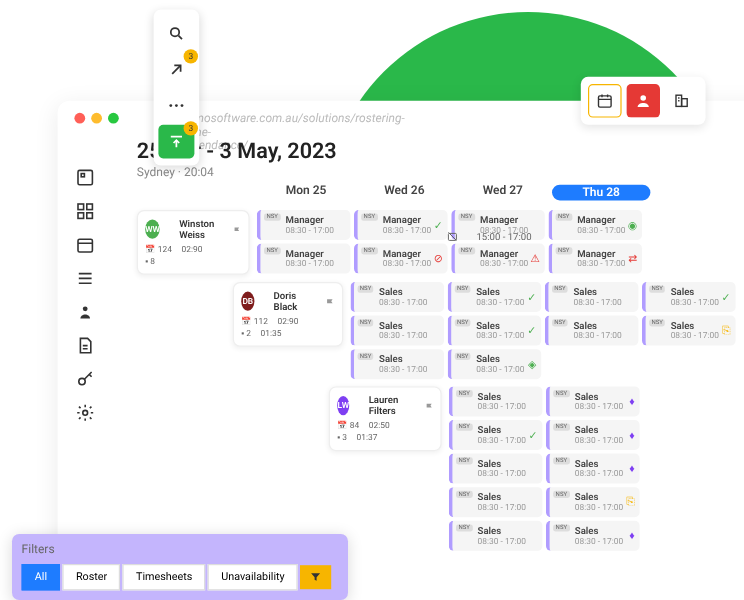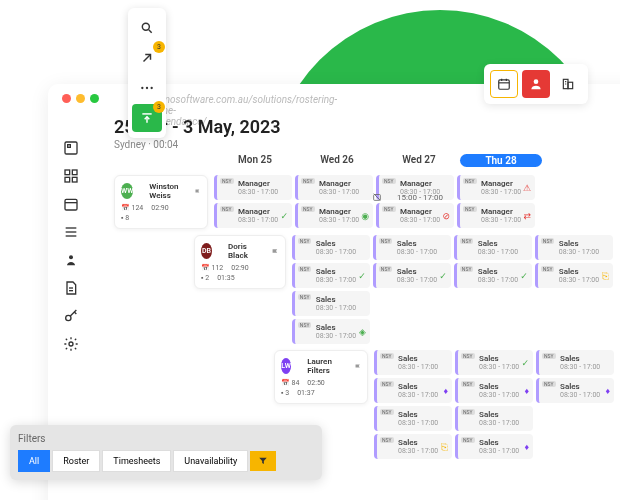--- a/index.html
+++ b/index.html
@@ -27,30 +27,30 @@
 .day-headers .dh{width:82px;text-align:center;font-size:10px;font-weight:600;color:#444}
 .day-headers .dh.active{background:#1e7cff;color:#fff;border-radius:10px;padding:1px 6px;display:inline-block}
 .emp-row{display:flex;margin-top:8px;align-items:flex-start}
 .emp-card{width:94px;background:#fff;border:1px solid #eee;border-radius:6px;padding:6px;box-shadow:0 1px 4px rgba(0,0,0,.06);font-size:8px}
 .emp-header{display:flex;align-items:center;gap:16px;margin-bottom:4px}
 .avatar{width:16px;height:16px;border-radius:50%;display:flex;align-items:center;justify-content:center;font-size:7px;color:#fff;font-weight:600}
 .emp-name{font-size:8px;font-weight:600;color:#333}
 .emp-stats{display:flex;gap:8px;font-size:7px;color:#666;margin-top:2px}
 .stat{display:flex;align-items:center;gap:2px}
 .shifts{display:flex;gap:3px;flex-wrap:wrap}
-.shift-col{display:flex;flex-direction:column;gap:3px}
+.shift-col{display:flex;flex-direction:row;gap:3px}
 .shift{width:78px;background:#f5f5f5;border-radius:4px;padding:4px 5px;font-size:7px;position:relative;border-left:3px solid #b09cff}
 .shift .tag{position:absolute;top:3px;left:3px;background:#ddd;color:#666;font-size:5px;padding:0 2px;border-radius:2px}
 .shift .role{font-weight:600;color:#444;margin-left:16px;font-size:8px}
 .shift .time{color:#999;margin-left:16px}
 .shift .icon{position:absolute;right:4px;top:50%;transform:translateY(-50%);font-size:9px}
 .blocked{position:absolute;font-size:8px;color:#666;display:flex;align-items:center;gap:15px}
 .row2{margin-left:80px;margin-top:6px}
 .row3{margin-left:160px;margin-top:6px}
-.filters{position:absolute;bottom:20px;left:10px;background:#e5e5e5;border-radius:6px;box-shadow:0 2px 12px rgba(0,0,0,.15);padding:8px;z-index:20;width:312px}
+.filters{position:absolute;bottom:0;left:10px;background:#c4b5fd;border-radius:6px;box-shadow:0 2px 12px rgba(0,0,0,.15);padding:8px;z-index:20;width:280px}
 .filters-title{font-size:10px;color:#666;margin-bottom:6px}
 .filter-tabs{display:flex;gap:2px;align-items:center}
 .ftab{padding:5px 10px;font-size:9px;border:1px solid #ddd;background:#fff;cursor:pointer}
 .ftab.active{background:#1e7cff;color:#fff;border-color:#1e7cff}
 .ftab.funnel{background:#f7b500;color:#333;padding:5px 8px;border:none}
 svg{display:block}
 </style>
 </head>
 <body>
 
@@ -172,21 +172,21 @@
   <div class="s">
       <svg width="16" height="16" viewBox="0 0 24 24" fill="none" stroke="#333" stroke-width="2">
         <circle cx="12" cy="12" r="3"></circle>
         <path d="M12 2v3M12 19v3M4.2 4.2l2 2M17.8 17.8l2 2M2 12h3M19 12h3M4.2 19.8l2-2M17.8 6.2l2-2"></path>
       </svg>
     </div>
 </div>
 
 <div class="content" style="position:absolute;top:110px;left:54px;right:0;z-index:7">
   <div class="date-range">25 Apr - 3 May, 2023</div>
-  <div class="subtitle">Sydney · 00:04</div>
+  <div class="subtitle">Sydney · 20:04</div>
 
   <div class="grid">
     <div class="day-headers" id="day-headers">
         <div class="dh">Mon 25</div>
         <div class="dh">Wed 26</div>
         <div class="dh">Wed 27</div>
         <div class="dh"><span class="dh active">Thu 28</span></div>
       </div>
 
     <div id="emp-rows">

